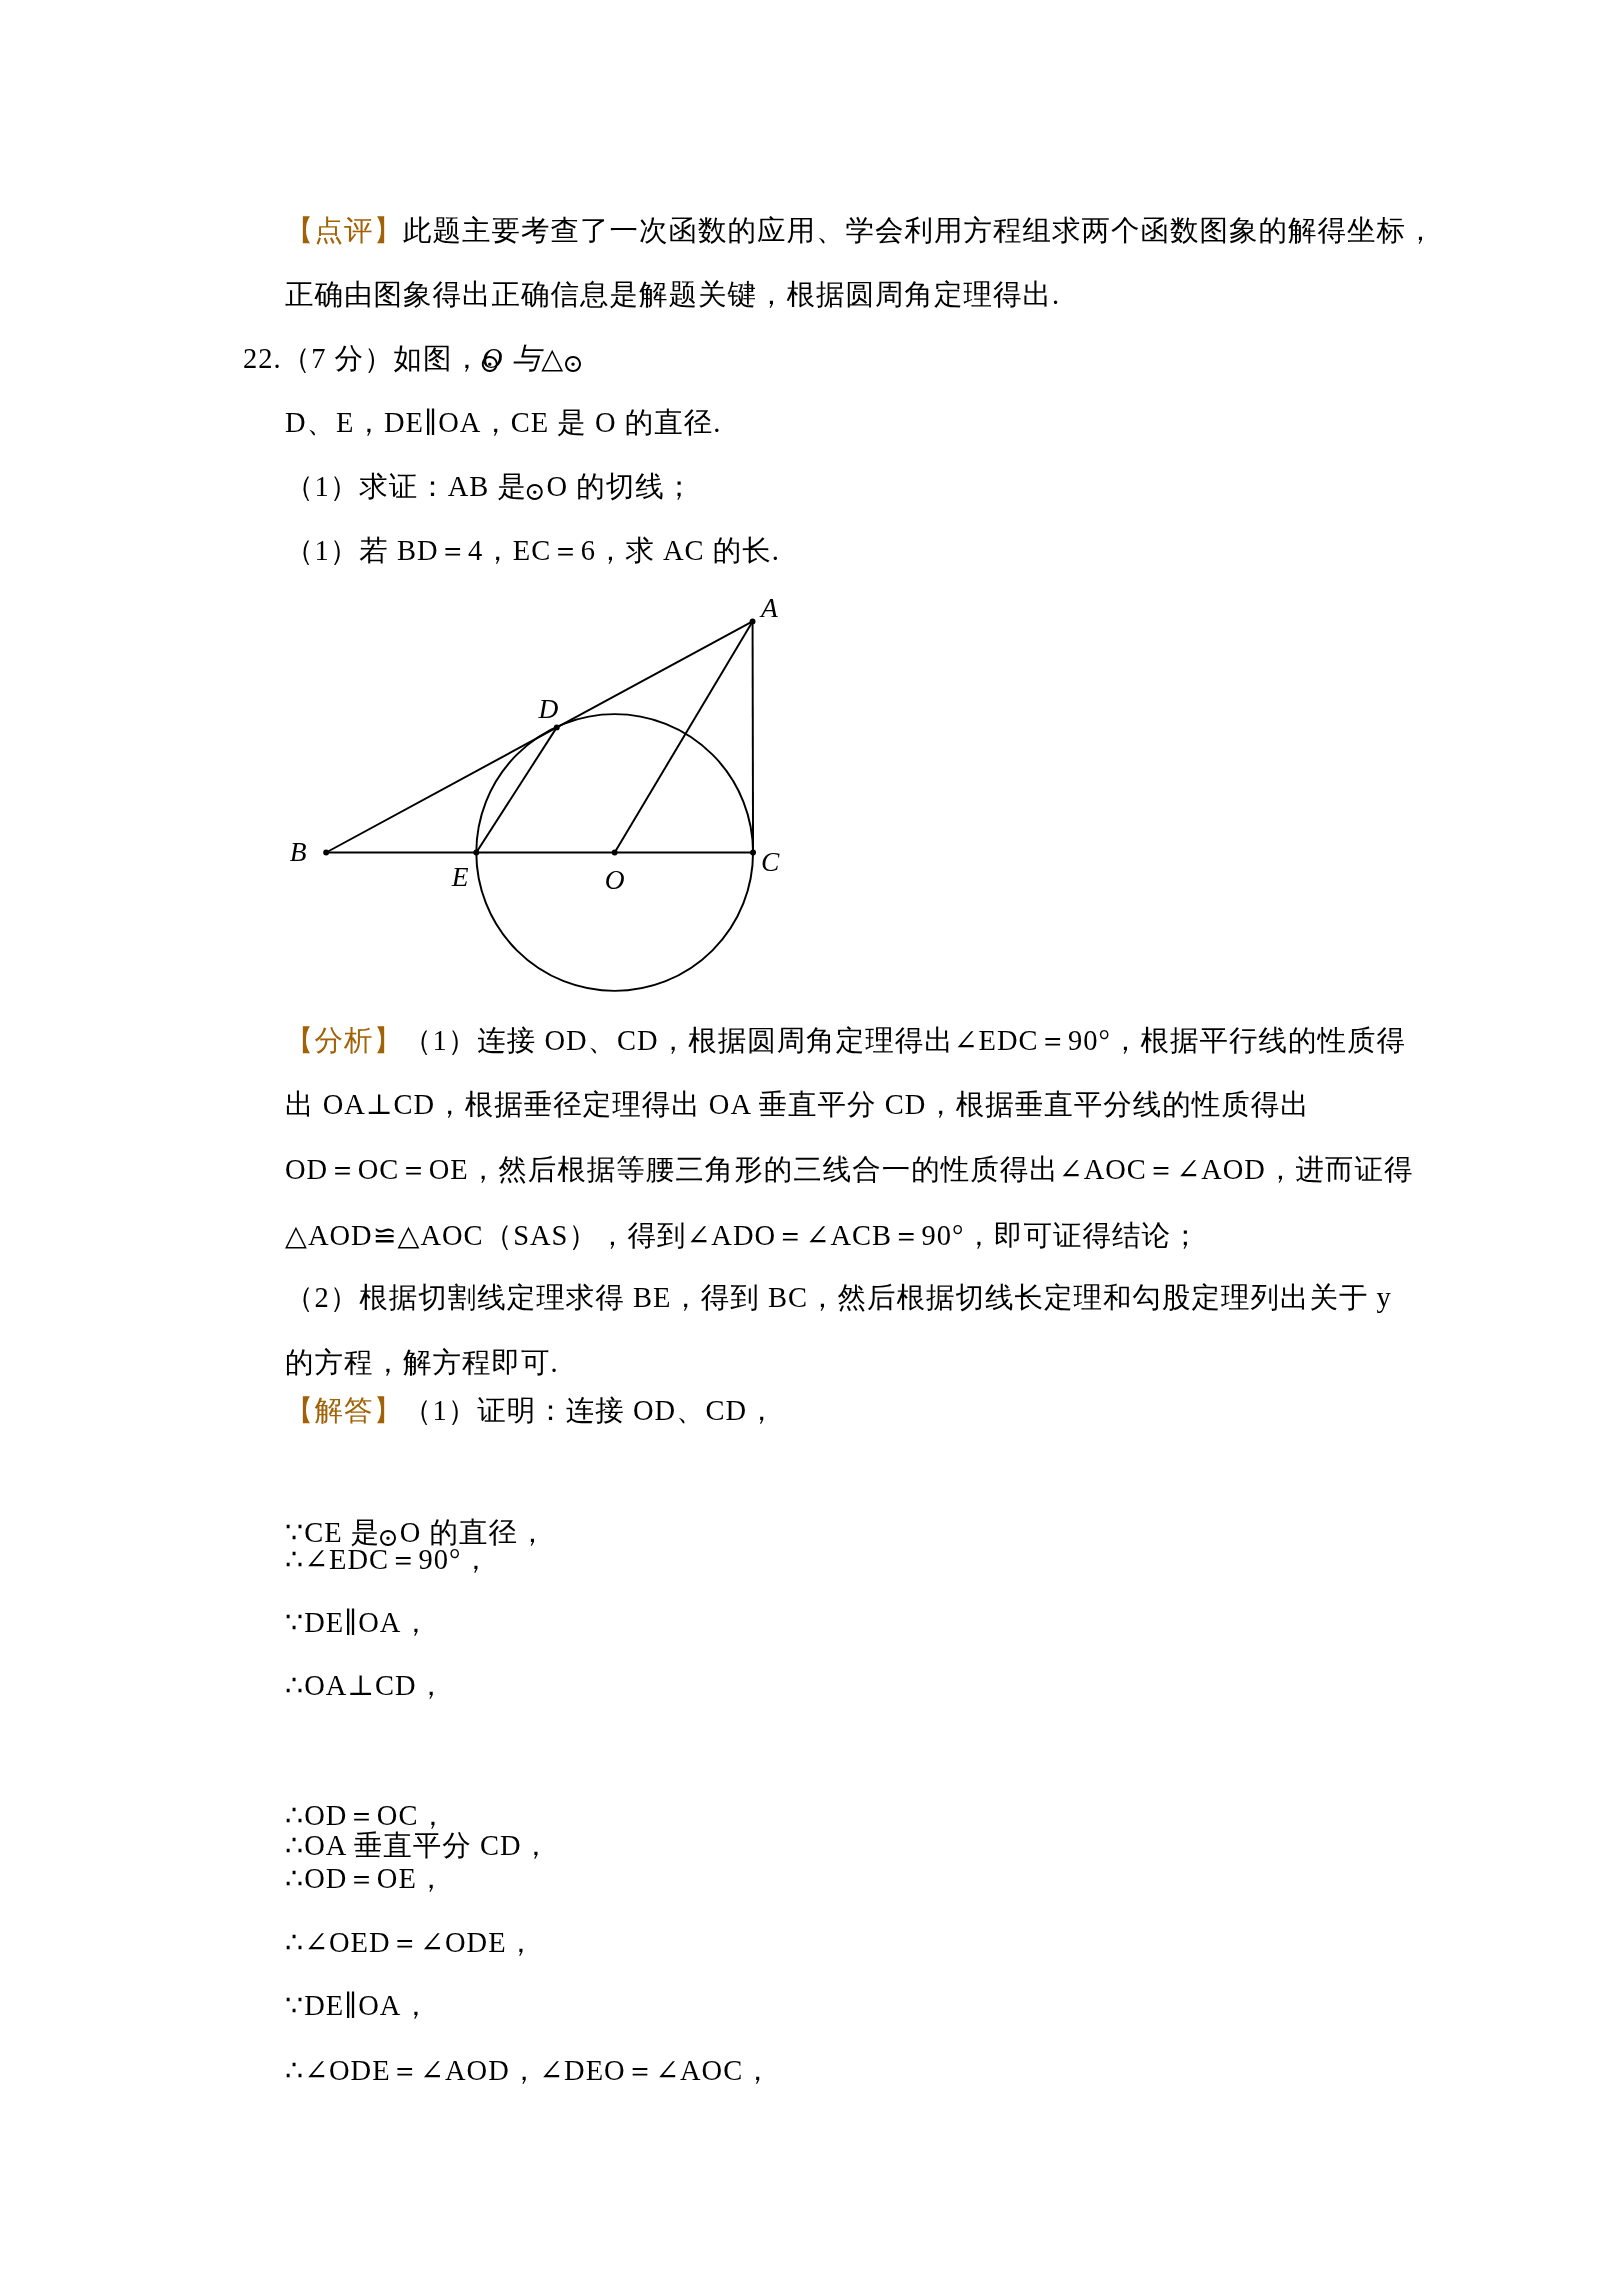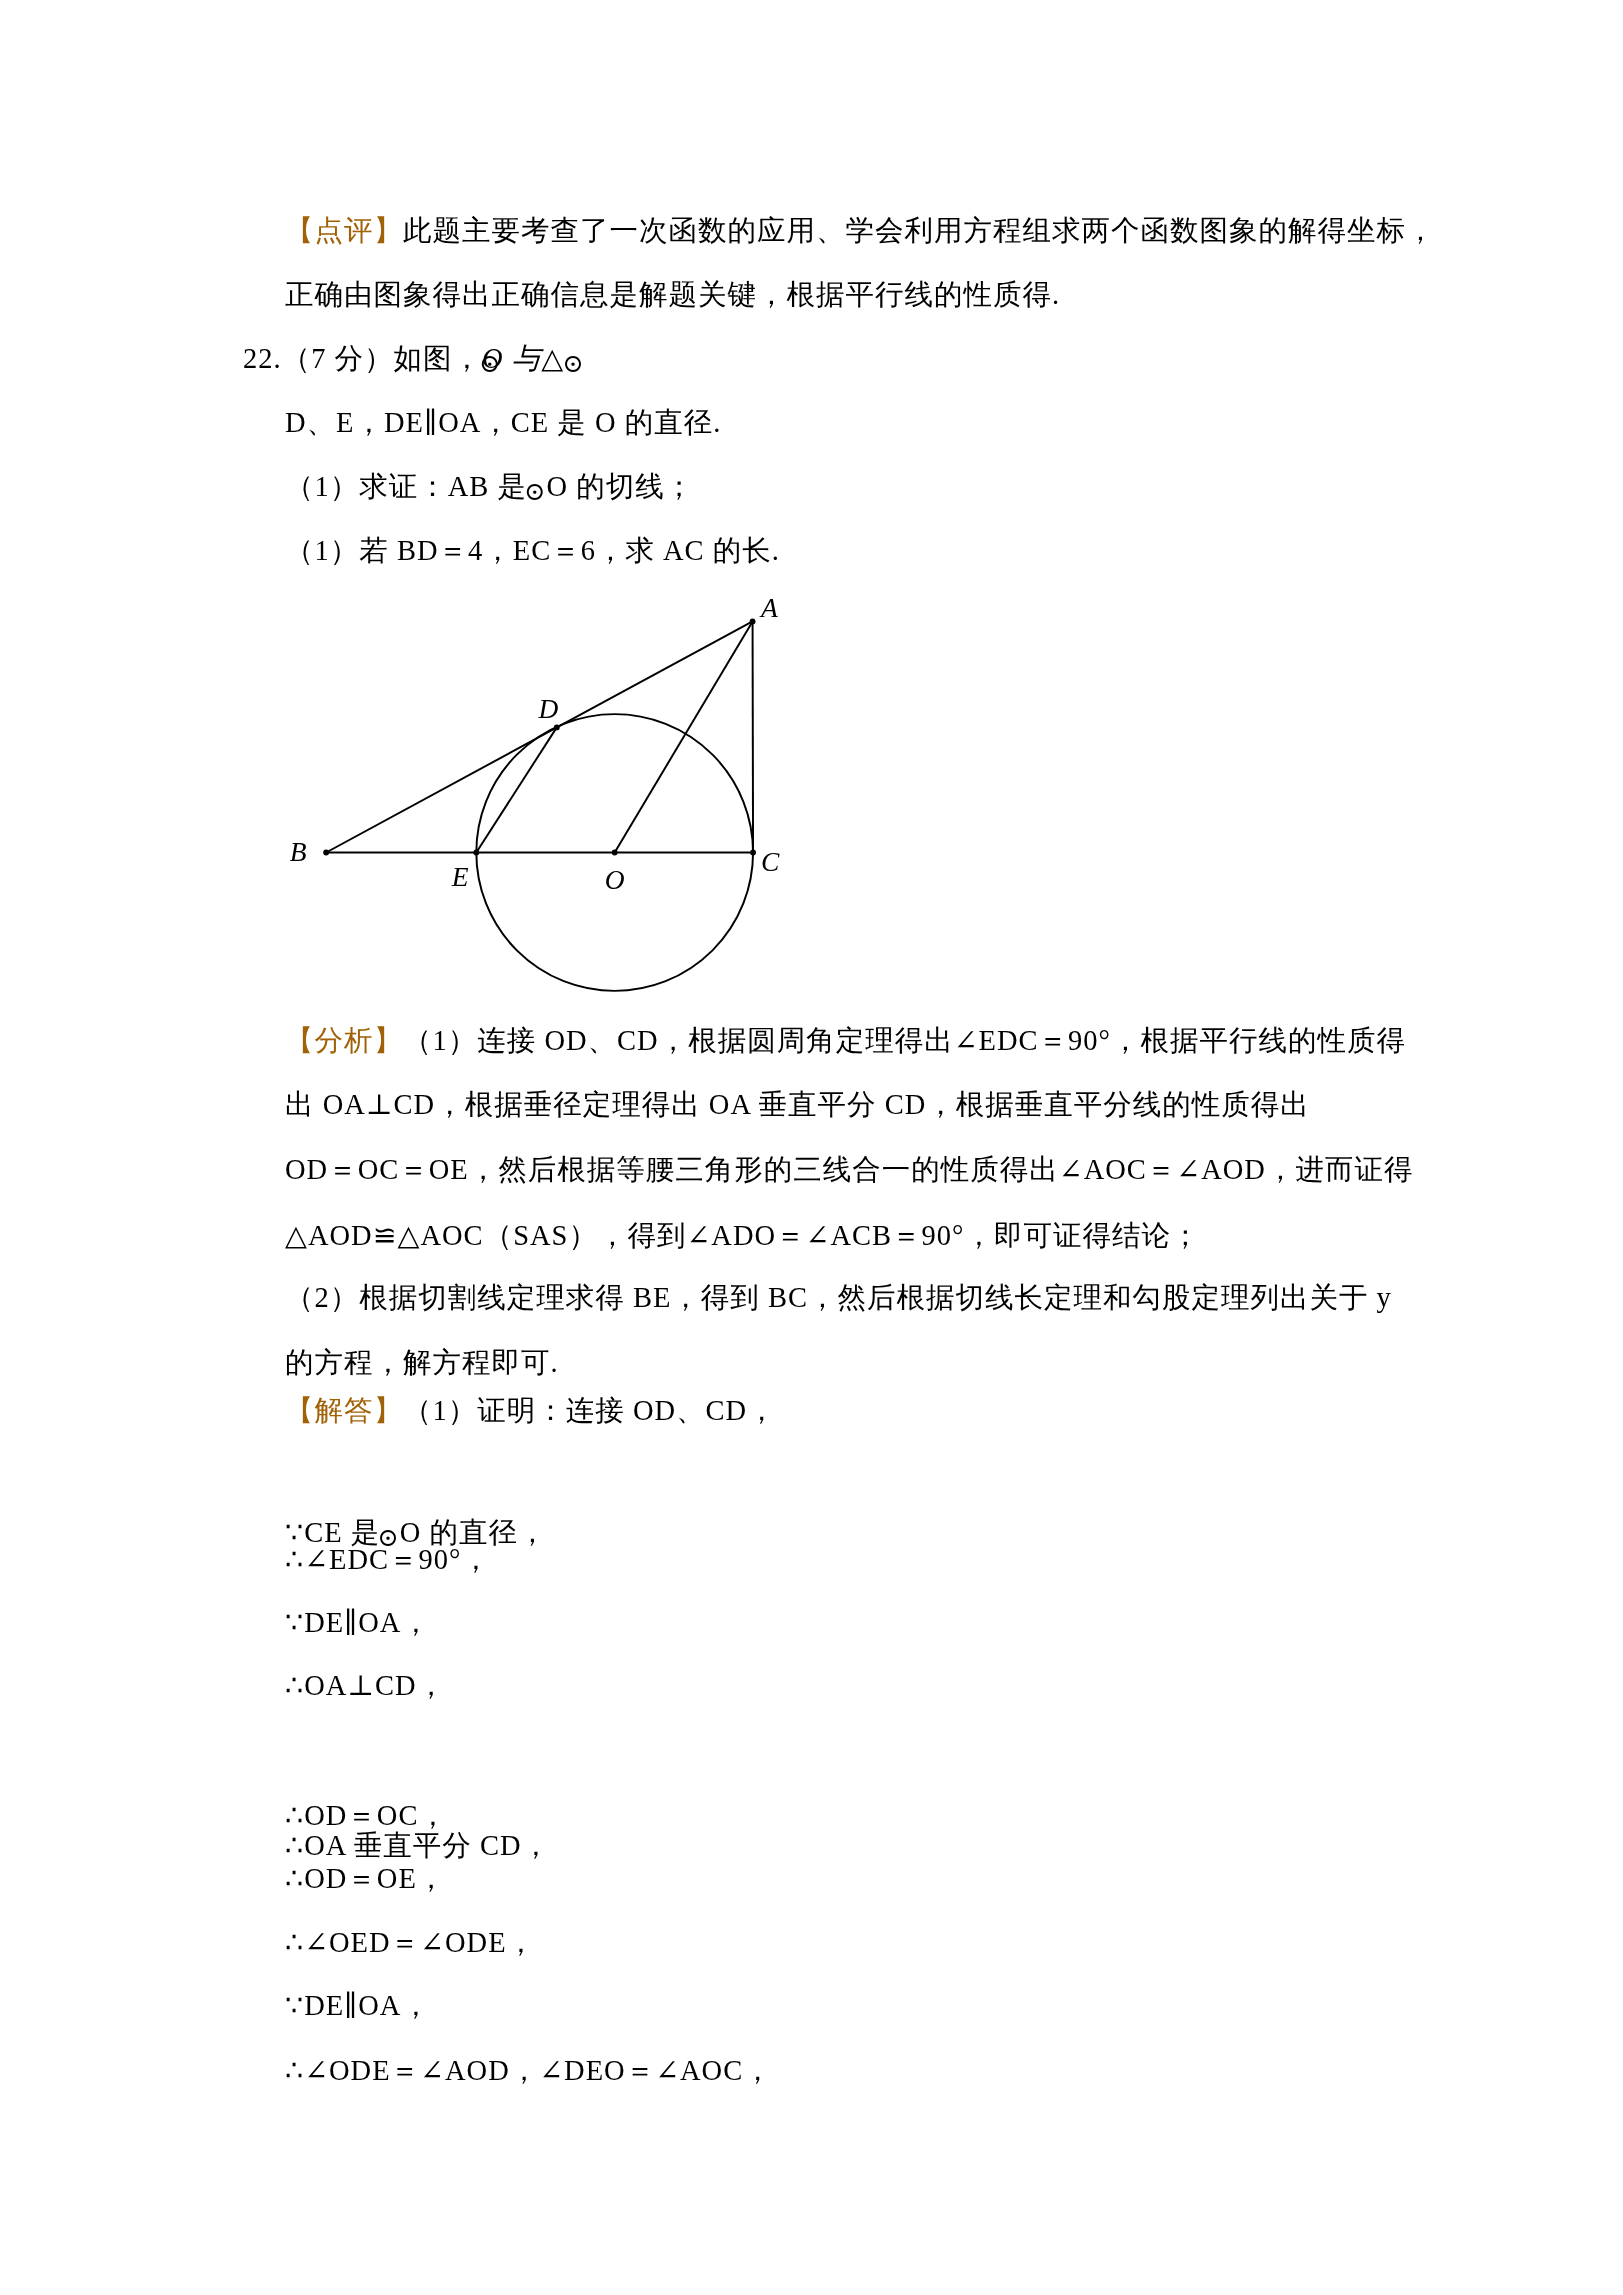--- a/index.html
+++ b/index.html
@@ -15,21 +15,21 @@
     .odot2 span { left: -2px; top: -24.5px; }
     #diagram { position: absolute; left: 275px; top: 589px; }
     #diagram text { font-family: "Liberation Serif", serif; font-style: italic; font-size: 56px; fill: #000; }
   </style>
 </head>
 <body>
 
 <div class="line ind" style="top:211px;">
   <span class="tag">【点评】</span><span>此题主要考查了一次函数的应用、学会利用方程组求两个函数图象的解得坐标，</span>
 </div>
-<div class="line ind" style="top:275px;">正确由图象得出正确信息是解题关键，根据平行线的性质得.</div>
+<div class="line ind" style="top:275px;">正确由图象得出正确信息是解题关键，根据圆周角定理得出.</div>
 
 <div class="line num" style="top:339px;">
   <span>22.</span><span>（7 分）</span><span>如图，</span><span class="odot"><span>⊙</span></span><span class="i">O 与△</span><span class="odot odot2"><span>⊙</span></span>
 </div>
 <div class="line ind" style="top:403px;">
   <span>D、E，DE∥OA，CE 是 </span><span>O 的直径.</span>
 </div>
 <div class="line ind" style="top:467px;">
   <span>（1）求证：AB 是</span><span class="odot"><span>⊙</span></span><span style="margin-left:19.6px">O 的切线；</span>
 </div>

